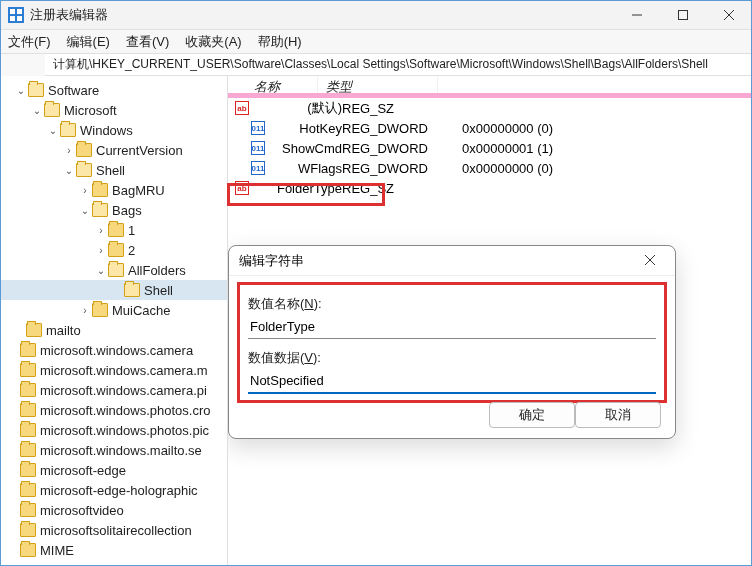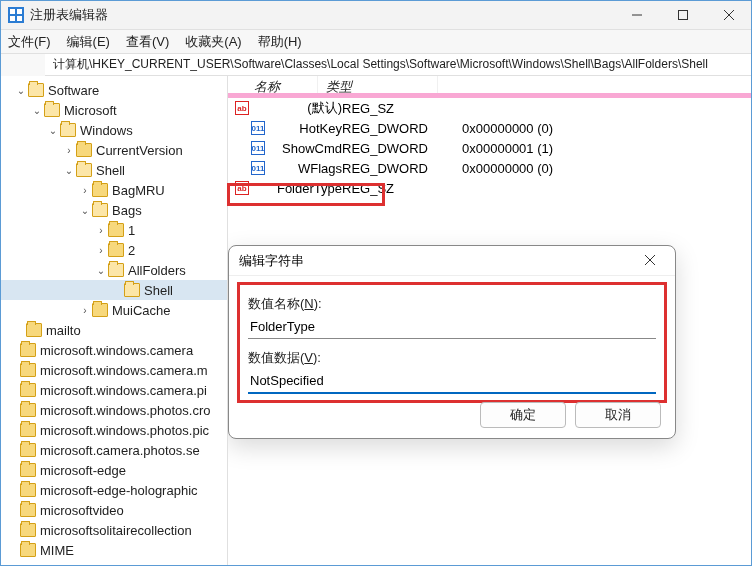--- a/index.html
+++ b/index.html
@@ -51,21 +51,21 @@
 
 
 .dialog { position:absolute; left:228px; top:205px; width:448px; height:194px; background:#fff; border:1px solid #888; border-radius:8px; box-shadow:0 8px 24px rgba(0,0,0,0.15);}
 .dialog-title { height:30px; display:flex; align-items:center; padding:0 10px; color:#000; font-size:13px; border-bottom:1px solid #eee;}
 .dialog-close { margin-left:auto; width:30px; text-align:center; }
 .dialog-body { padding:8px 8px; }
 .field-label { color:#222; margin-top:4px; font-size:12px;}
 .field-input { width:100%; border:none; border-bottom:1px solid #888; padding:4px 2px; font-size:13px; margin-top:2px; background:transparent;}
 .field-input.focused { border-bottom:2px solid #0067c0;}
 .red-box-dlg { border:3px solid #dd3030; padding:6px 8px; margin-top:-2px;}
-.dialog-buttons { position:absolute; bottom:10px; right:14px; display:flex; gap:9px;}
+.dialog-buttons { position:absolute; bottom:10px; right:14px; display:flex; gap:0;}
 .dlg-btn { width:86px; height:26px; border:1px solid #bbb; background:#fdfdfd; border-radius:4px; display:flex; align-items:center; justify-content:center; color:#222;}
 .underline-key { text-decoration:underline; }
 
 .red-row-box { position:absolute; left:227px; top:183px; width:158px; height:23px; border:3px solid #dd3030; pointer-events:none;}
 </style>
 </head>
 <body>
 
 <div class="titlebar">
   <svg class="app-icon" viewBox="0 0 16 16">
@@ -195,21 +195,21 @@
         <span class="label">microsoft.windows.photos.cro</span>
       </div>
     <div class="tree-row" style="padding-left:6px">
         <span class="expander"></span>
         <span class="folder"></span>
         <span class="label">microsoft.windows.photos.pic</span>
       </div>
     <div class="tree-row" style="padding-left:6px">
         <span class="expander"></span>
         <span class="folder"></span>
-        <span class="label">microsoft.camera.photos.se</span>
+        <span class="label">microsoft.windows.mailto.se</span>
       </div>
     <div class="tree-row" style="padding-left:6px">
         <span class="expander"></span>
         <span class="folder"></span>
         <span class="label">microsoft-edge</span>
       </div>
     <div class="tree-row" style="padding-left:6px">
         <span class="expander"></span>
         <span class="folder"></span>
         <span class="label">microsoft-edge-holographic</span>

